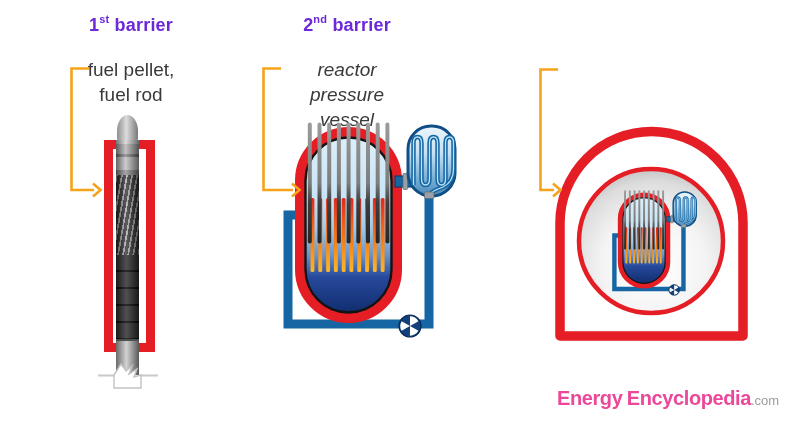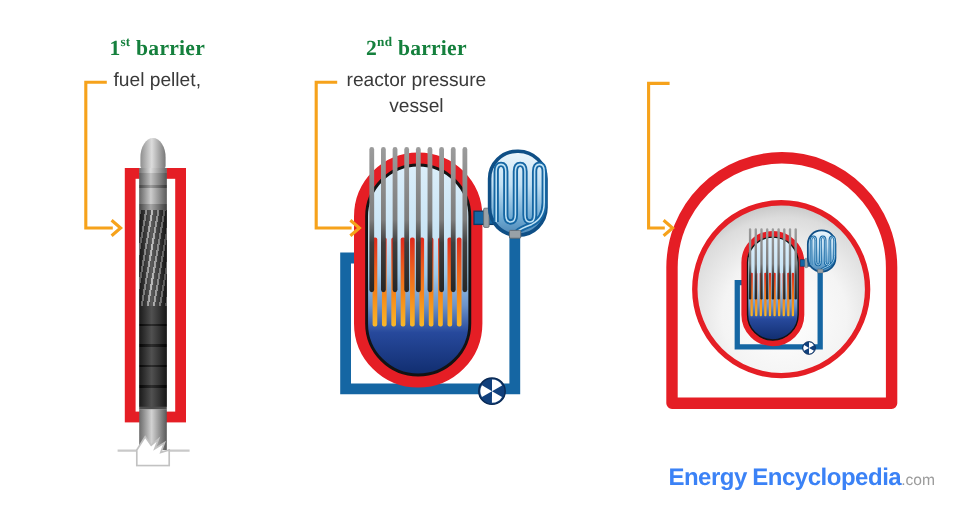--- a/index.html
+++ b/index.html
@@ -1,26 +1,26 @@
 <!DOCTYPE html>
 <html><head>
 <meta charset="utf-8">
 <style>
   html,body{margin:0;padding:0;background:#fff;}
   .stage{
     position:relative;width:800px;height:427px;background:#fff;overflow:hidden;
     font-family:"Liberation Sans","DejaVu Sans",sans-serif;
   }
   .b-title{
-    position:absolute;top:30px;font-size:18px;font-weight:bold;color:#15803d;
-    text-align:center;letter-spacing:.2px;white-space:nowrap;font-family:Liberation Serif, serif;
+    position:absolute;top:14px;font-size:18px;font-weight:bold;color:#6d28d9;
+    text-align:center;letter-spacing:.2px;white-space:nowrap;
   }
   .b-title sup{font-size:11px;position:relative;top:-1px;}
   .b-label{
-    position:absolute;top:57px;font-size:16px;color:#3a3a3a;text-align:center;line-height:1.32;
+    position:absolute;top:57px;font-size:19px;color:#3a3a3a;text-align:center;line-height:1.32;
   }
   svg.bracket{position:absolute;overflow:visible;z-index:6;}
   svg.art{position:absolute;}
   
   .rod-wrap{position:absolute;left:95px;top:113px;width:66px;height:277px;}
   .rod-wrap>div{position:absolute;}
   .rod-frame{
     left:9px;top:27px;width:51px;height:212px;box-sizing:border-box;
     border:9px solid #e51e25;z-index:1;
   }
@@ -48,39 +48,40 @@
       linear-gradient(90deg,rgba(0,0,0,.45),rgba(255,255,255,.16) 45%,rgba(0,0,0,.5)),
       repeating-linear-gradient(180deg,#2f2f2f 0 15px,#050505 15px 17px);
   }
   .rod-plug-bottom{
     left:21px;top:226px;width:23px;height:36px;border-top:2px solid #4e4e4e;box-sizing:border-box;
     background:linear-gradient(90deg,#6a6a6a,#d2d2d2 45%,#585858);
   }
   .rod-break{left:0;top:248px;z-index:3;}
   
   .logo{position:absolute;left:557px;top:387px;white-space:nowrap;z-index:4;}
-  .logo-main{color:#3b82f6;font-size:20px;font-weight:bold;letter-spacing:-.4px;}
+  .logo-main{color:#ec4899;font-size:20px;font-weight:bold;letter-spacing:-.4px;}
   .logo-tld{color:#9b9b9b;font-size:13px;font-weight:normal;}
 </style>
 </head>
 <body>
 
 <div class="stage">
 
   <div class="b-title" style="left:61px;width:140px;">
     <span>1</span><sup>st</sup><span> barrier</span>
   </div>
   <div class="b-label" style="left:71px;width:120px;">
     <div>fuel pellet,</div>
+    <div>fuel rod</div>
   </div>
 
   <div class="b-title" style="left:277px;width:140px;text-align:center;">
     <span>2</span><sup>nd</sup><span> barrier</span>
   </div>
-  <div class="b-label" style="left:287px;width:120px;">
+  <div class="b-label" style="left:287px;width:120px;font-style:italic;">
     <div>reactor pressure</div>
     <div>vessel</div>
   </div>
 
 
   <svg class="bracket" style="left:70px;top:67px;" width="40" height="132">
     <polyline points="19,1.5 1.5,1.5 1.5,123 24,123" fill="none" stroke="#f6a21b" stroke-width="2.6"></polyline>
     <polyline points="23,116.5 30.5,123 23,129.5" fill="none" stroke="#f6a21b" stroke-width="2.6"></polyline>
   </svg>
   <svg class="bracket" style="left:262px;top:67px;" width="46" height="132">

